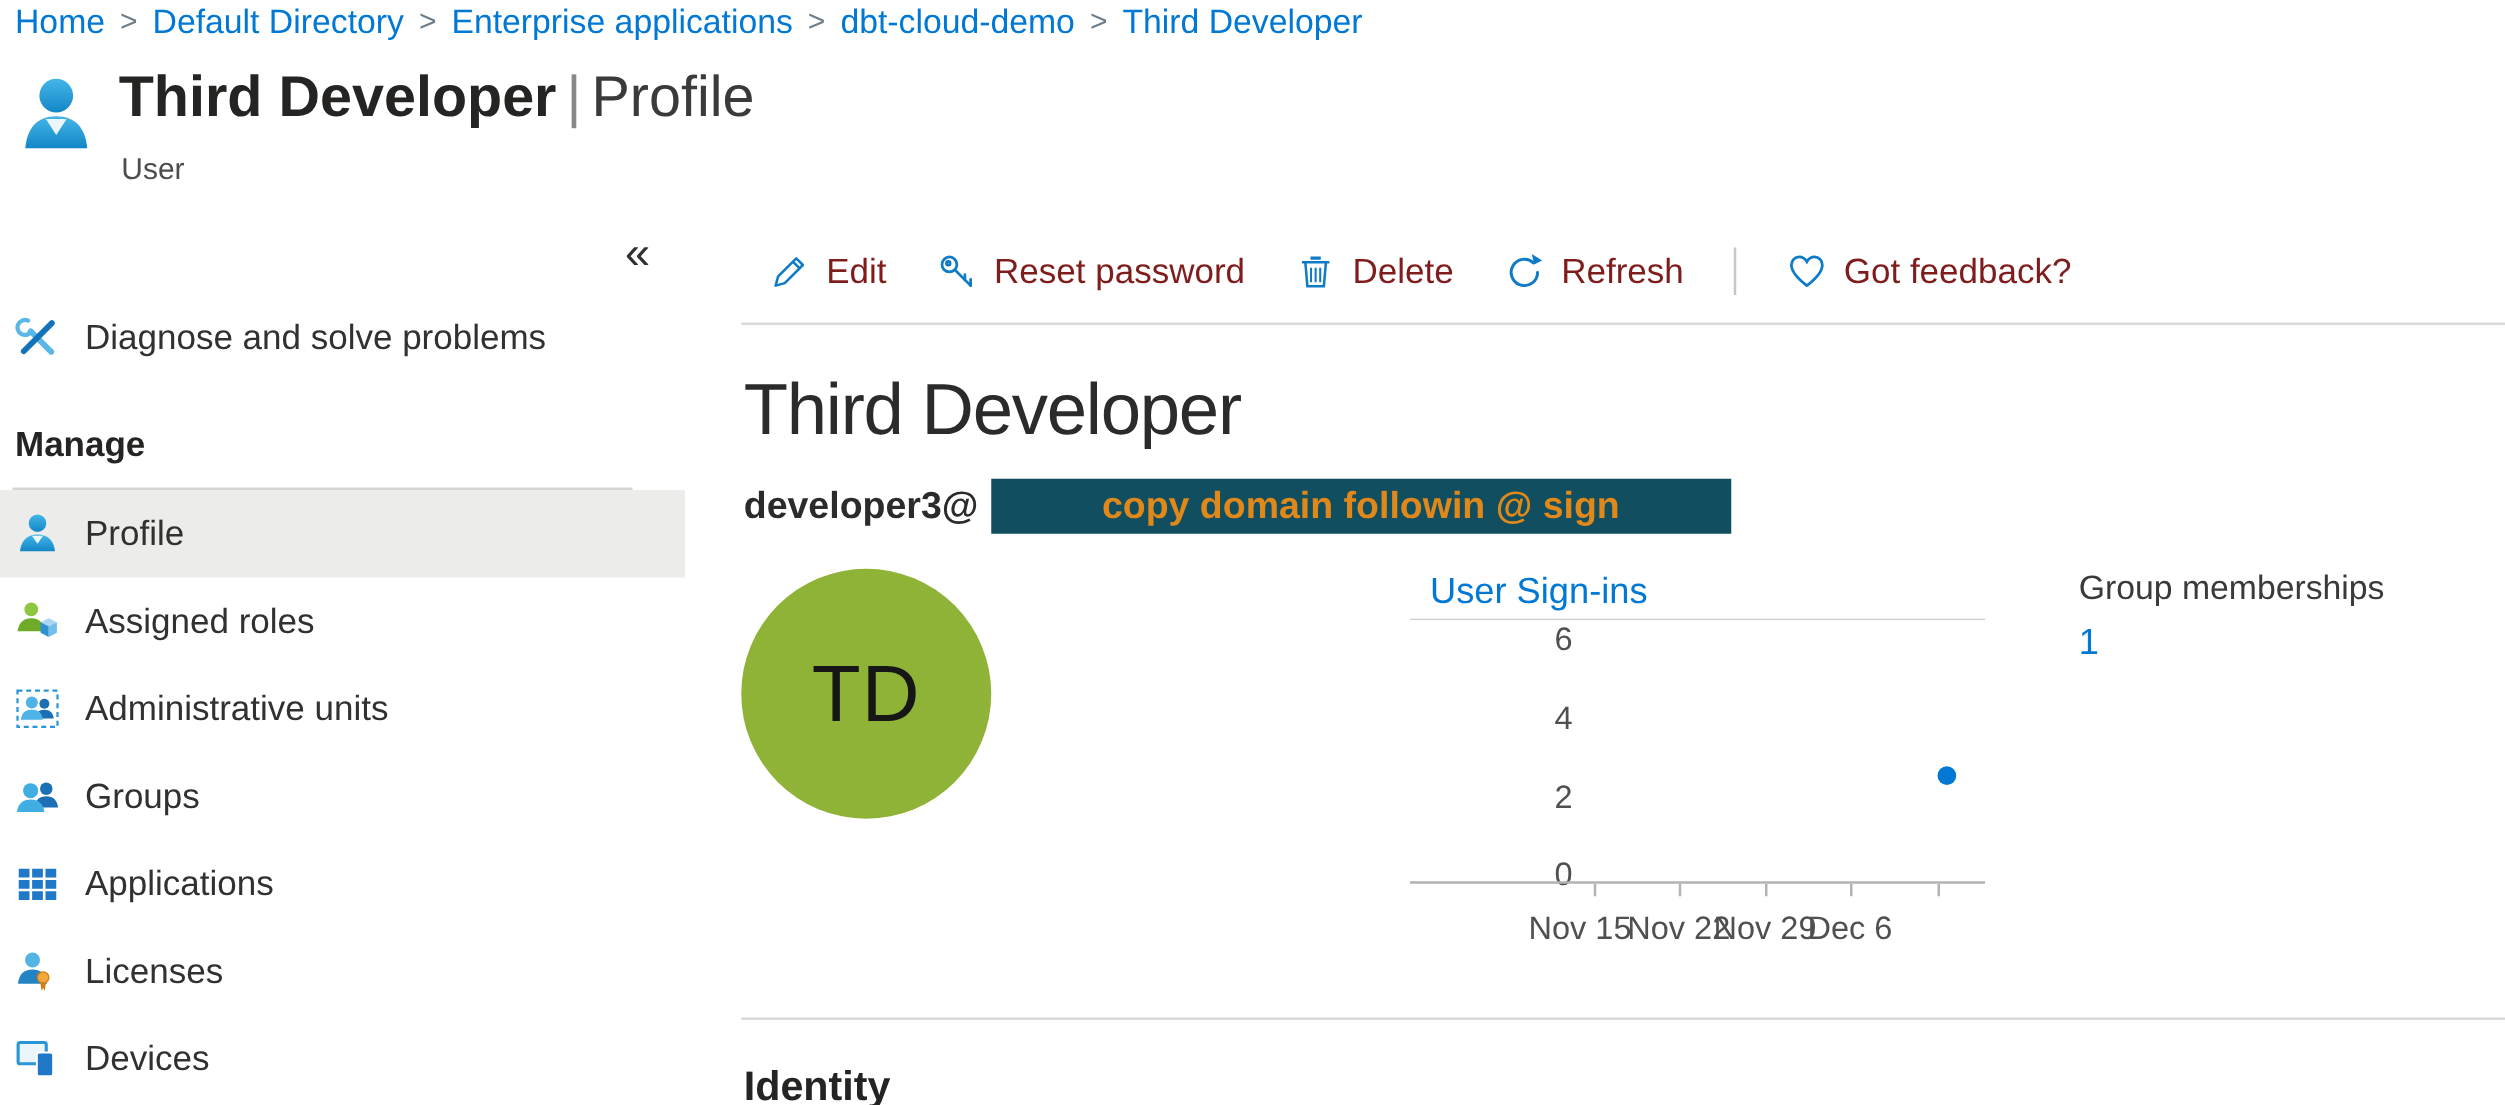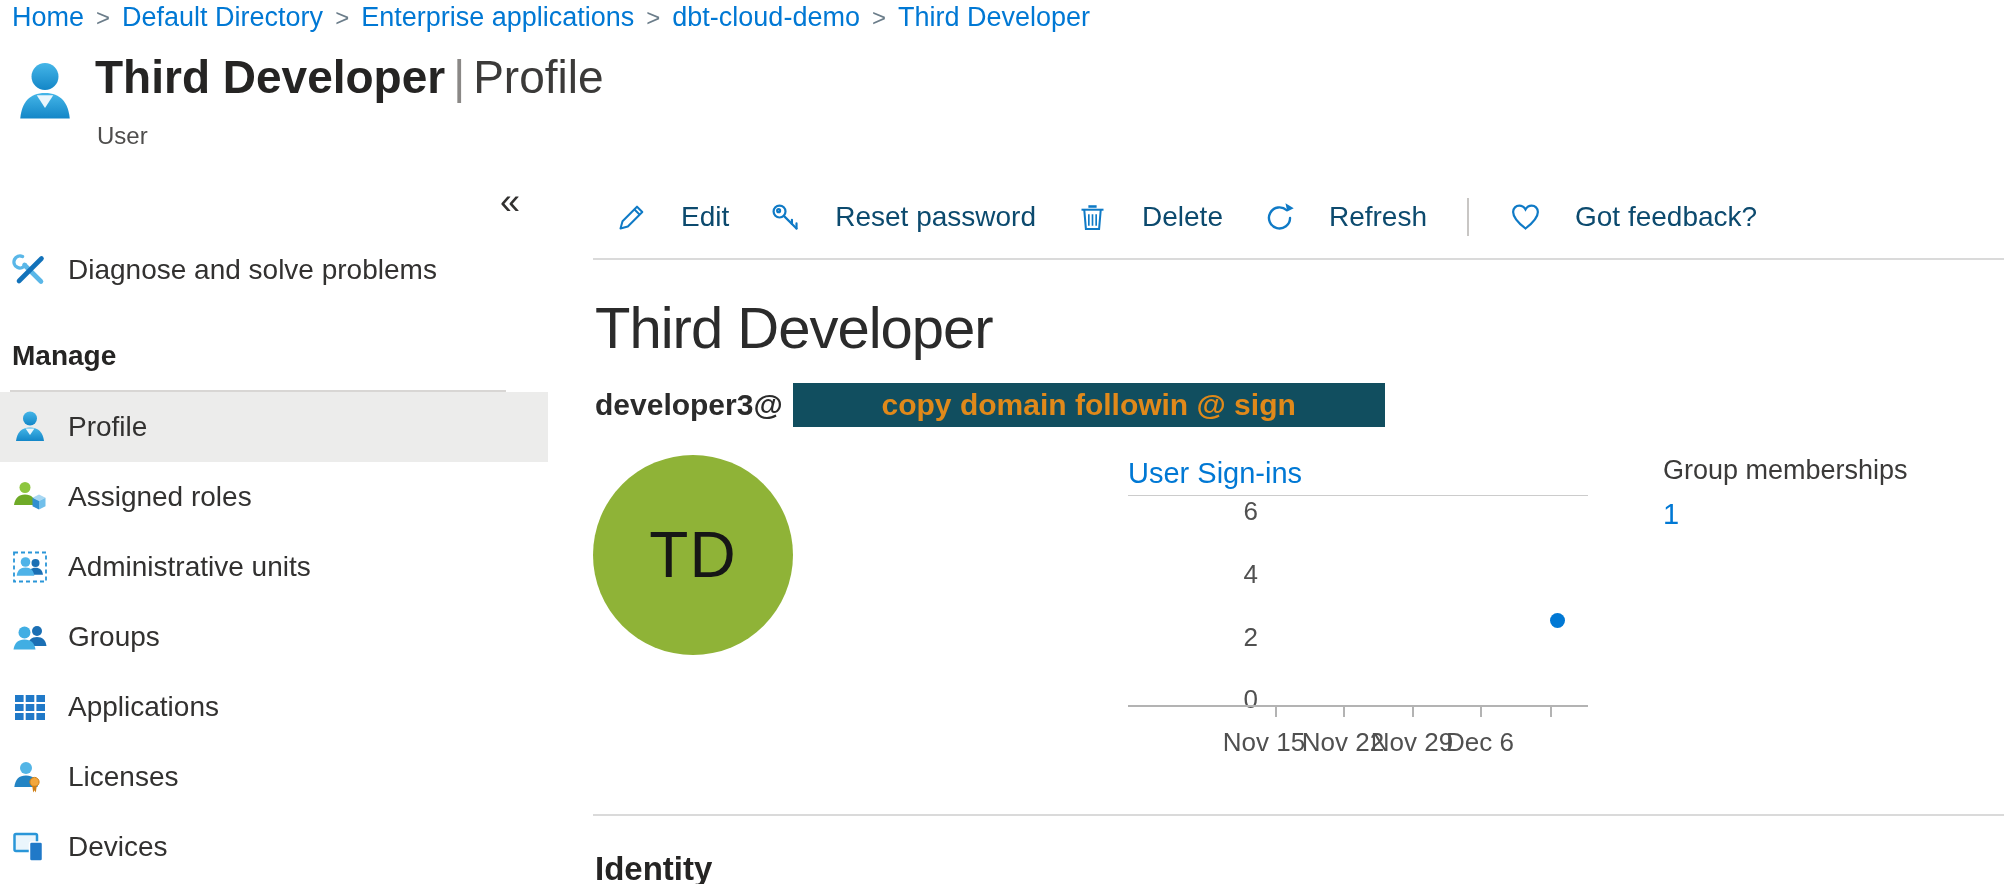--- a/index.html
+++ b/index.html
@@ -29,35 +29,35 @@
   .diagnose-row{left:0;top:240px;width:548px;height:60px;}
   .manage-label{left:12px;top:340px;font-size:28px;font-weight:bold;color:#252423;}
   .manage-divider{left:10px;top:390px;width:496px;height:2px;background:#d8d6d4;}
   .side-list{left:0;top:392px;width:548px;}
   .side-item{height:70px;}
   .side-item.selected{background:#ececeb;}
   
   .toolbar{left:595px;top:192px;width:1409px;height:50px;display:flex;align-items:center;gap:40px;padding-left:20px;box-sizing:border-box;}
   .tb-btn{display:flex;align-items:center;gap:13px;cursor:pointer;white-space:nowrap;}
   .tb-btn svg{width:33px;height:33px;display:block;}
-  .tb-label{font-size:28px;color:#0c4a6e;margin-left:20px;}
+  .tb-label{font-size:28px;color:#7f1d1d;}
   .tb-divider{width:2px;height:38px;background:#c8c6c4;}
   .toolbar-rule{left:593px;top:258px;width:1411px;height:2px;background:#dadada;}
   
   .main-h1{left:595px;top:294px;font-size:58px;font-weight:300;color:#2b2b2b;letter-spacing:-1px;white-space:nowrap;}
   .upn-row{left:595px;top:383px;display:flex;align-items:center;}
   .upn-prefix{font-size:30px;font-weight:bold;color:#2b2b2b;}
   .redaction{margin-left:10px;width:592px;height:44px;display:flex;align-items:center;justify-content:center;
     background:#114e5f;color:#e0891a;font-size:30px;font-weight:bold;white-space:nowrap;}
   .avatar{left:593px;top:455px;width:200px;height:200px;border-radius:50%;background:#8fb337;
     display:flex;align-items:center;justify-content:center;}
   .avatar-initials{font-size:64px;color:#161616;letter-spacing:1px;}
   
   .chart{left:1128px;top:455px;width:540px;height:330px;}
-  .chart-title{position:absolute;left:0;top:2px;font-size:29px;color:#0078d4;cursor:pointer;}
+  .chart-title{position:absolute;left:16px;top:2px;font-size:29px;color:#0078d4;cursor:pointer;}
   .chart-title-rule{position:absolute;left:0;top:40px;width:460px;height:1px;background:#cccccc;}
   .ytick{position:absolute;left:0;width:130px;text-align:right;font-size:26px;color:#505050;}
   .y0{top:41px;} .y1{top:104px;} .y2{top:167px;} .y3{top:229px;}
   .x-axis{position:absolute;left:0;top:250px;width:460px;height:2px;background:#b3b3b3;}
   .tick{position:absolute;top:252px;width:2px;height:10px;background:#b3b3b3;}
   .t0{left:147px;} .t1{left:215px;} .t2{left:284px;} .t3{left:352px;} .t4{left:422px;}
   .xtick{position:absolute;top:272px;width:120px;text-align:center;font-size:26px;color:#505050;white-space:nowrap;}
   .x0{left:76px;} .x1{left:155px;} .x2{left:224px;} .x3{left:292px;}
   .data-point{position:absolute;left:422px;top:158px;width:15px;height:15px;border-radius:50%;background:#0078d4;}
   

